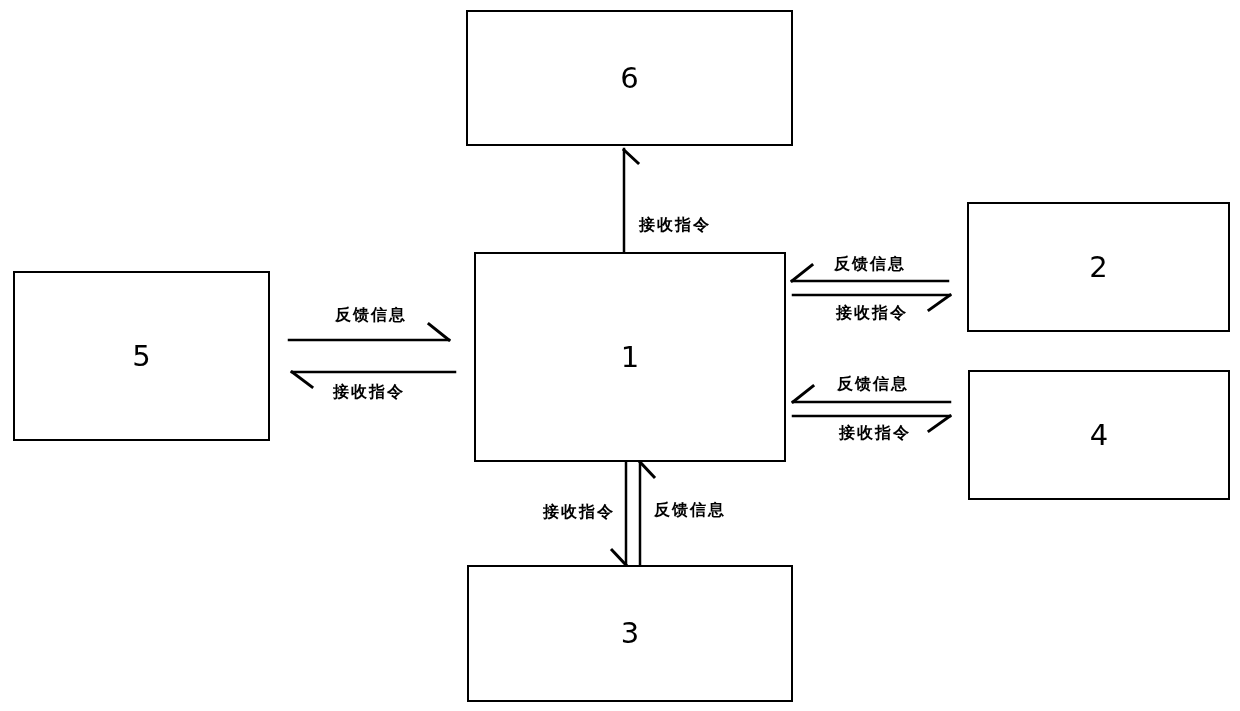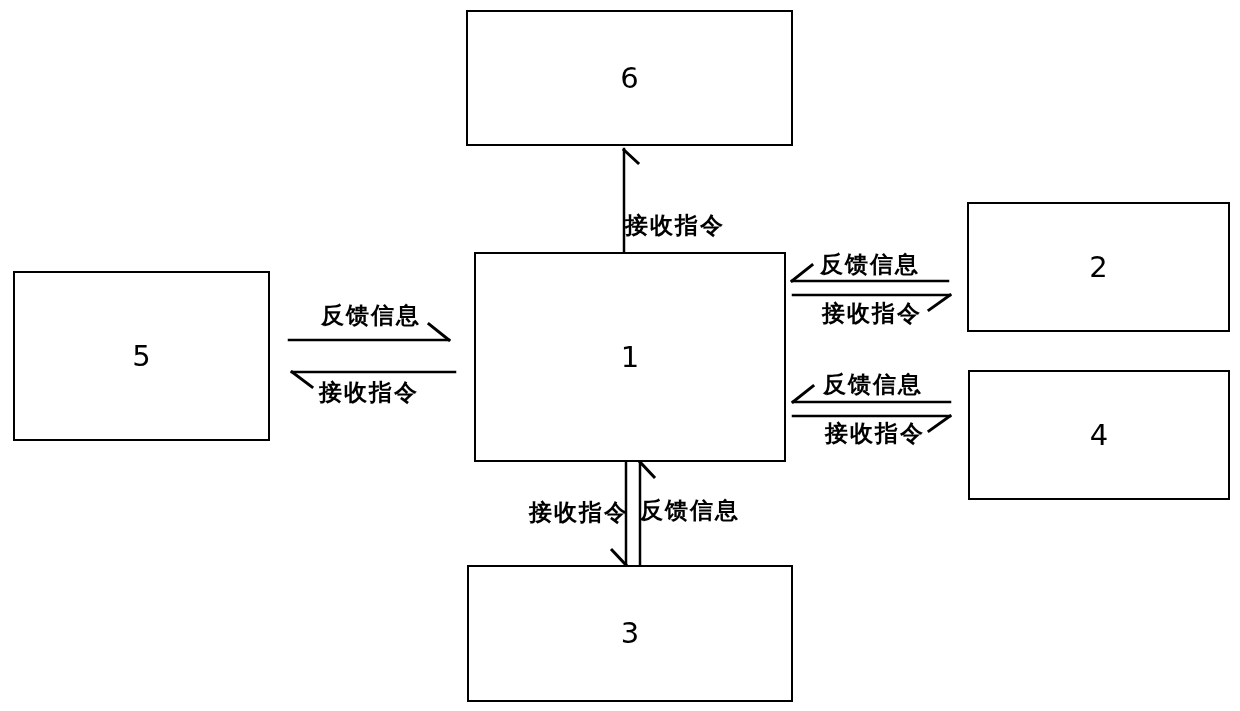--- a/index.html
+++ b/index.html
@@ -36,21 +36,21 @@
   }
   .box-6 { left: 466px; top: 10px;  width: 327px; height: 136px; }
   .box-5 { left: 13px;  top: 271px; width: 257px; height: 170px; }
   .box-1 { left: 474px; top: 252px; width: 312px; height: 210px; }
   .box-2 { left: 967px; top: 202px; width: 263px; height: 130px; }
   .box-4 { left: 968px; top: 370px; width: 262px; height: 130px; }
   .box-3 { left: 467px; top: 565px; width: 326px; height: 137px; }
   .edge-label {
     position: absolute;
     transform: translate(-50%, -50%);
-    font-size: 23px;
+    font-size: 16px;
     font-weight: 600;
     letter-spacing: 2px;
     color: #000000;
     white-space: nowrap;
   }
   .lbl-16      { left: 675px; top: 225px; }
   .lbl-51-top  { left: 371px; top: 315px; }
   .lbl-51-bot  { left: 369px; top: 392px; }
   .lbl-12-top  { left: 870px; top: 264px; }
   .lbl-12-bot  { left: 872px; top: 313px; }

